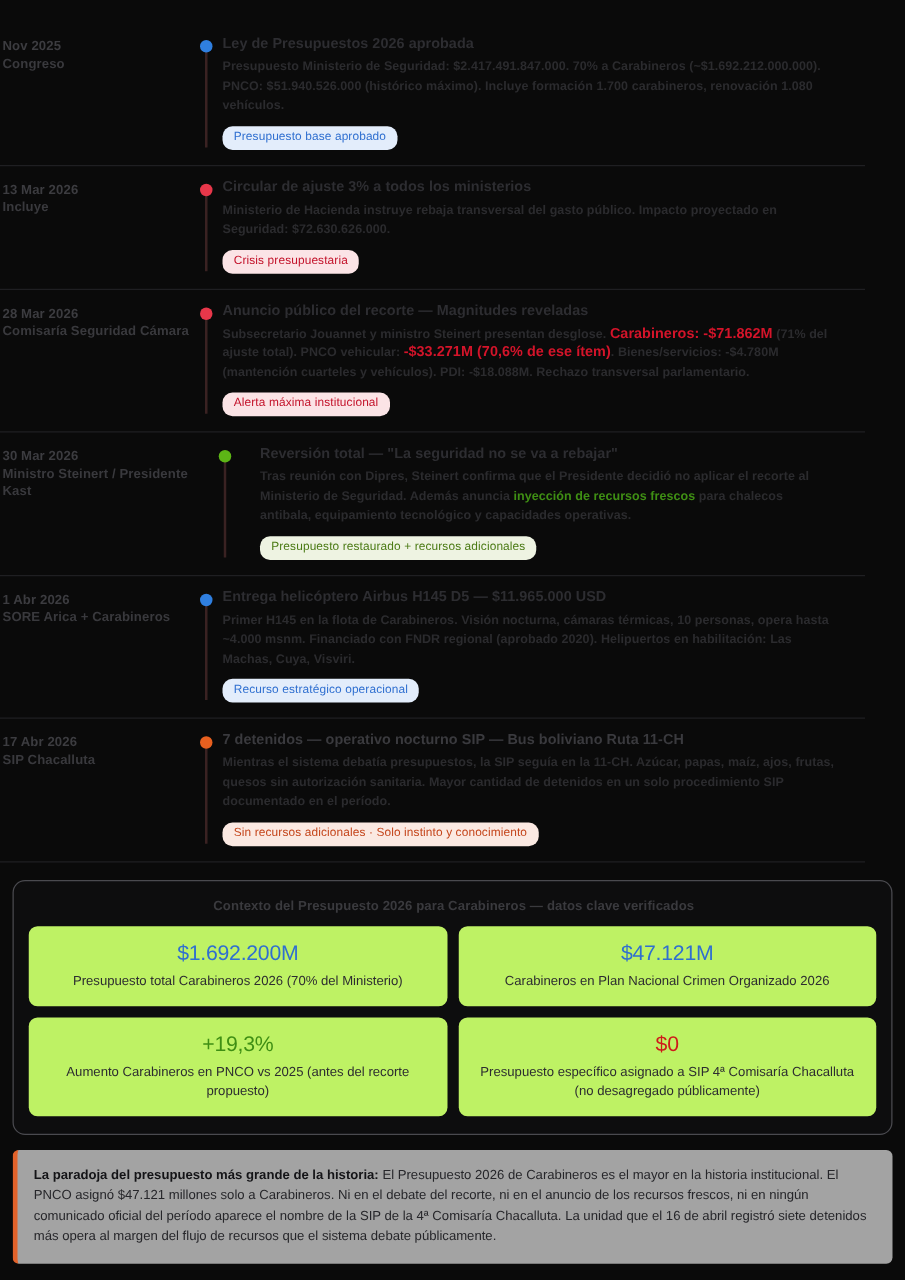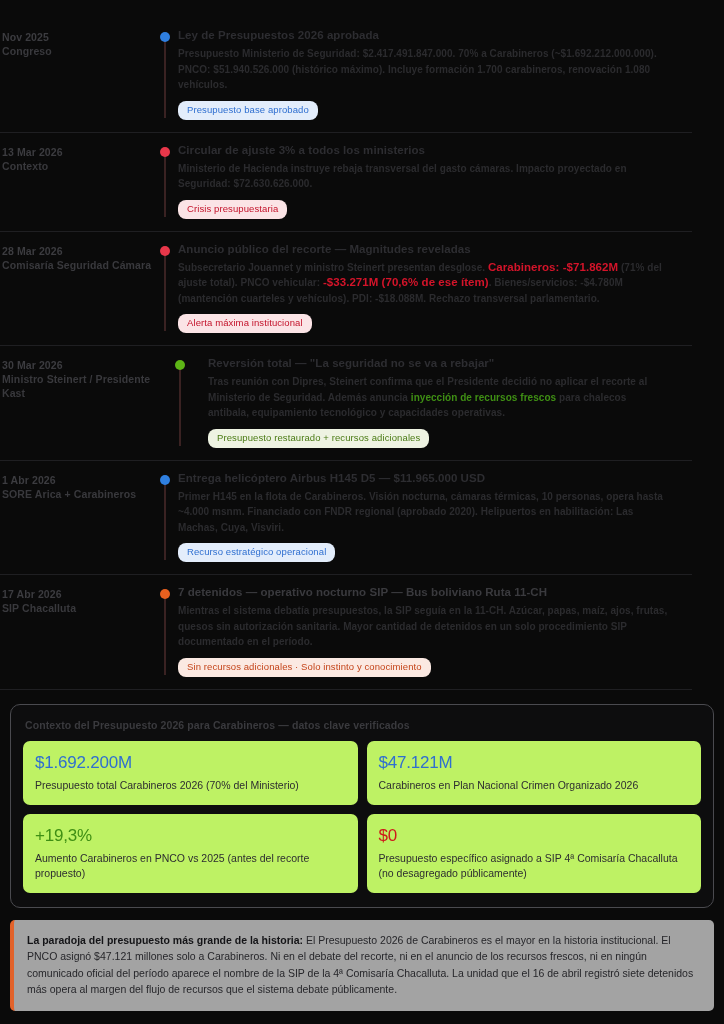--- a/index.html
+++ b/index.html
@@ -119,20 +119,21 @@
   }
 
   
   .ctx {
     margin: 14px 10px 0 10px;
     background: #0d0d0e;
     border: 1.5px solid #4a4a4f;
     border-radius: 10px;
     padding: 12px 12px 14px 12px;
     box-sizing: border-box;
+    text-align: center;
   }
   .ctx-title {
     font-size: 10.5px;
     font-weight: bold;
     color: #3a3a3e;
     margin: 2px 0 10px 2px;
     letter-spacing: .1px;
   }
   .ctx-grid {
     display: grid;
@@ -188,27 +189,27 @@
         </div>
         <div class="tl-rail">
           <div class="tl-line"></div>
           <div class="tl-dot" style="background: rgb(47, 127, 224);"></div>
         </div>
         <div class="tl-body"><div class="tl-title" style="color: rgb(45, 45, 49);">Ley de Presupuestos 2026 aprobada</div><div class="tl-desc">Presupuesto Ministerio de Seguridad: $2.417.491.847.000. 70% a Carabineros (~$1.692.212.000.000). PNCO: $51.940.526.000 (histórico máximo). Incluye formación 1.700 carabineros, renovación 1.080 vehículos.</div><div class="tl-badge" style="background: rgb(227, 237, 251); color: rgb(47, 111, 208);">Presupuesto base aprobado</div></div>
       </div>
       <div class="tl-row">
         <div class="tl-date">
           <div class="d-main">13 Mar 2026</div>
-          <div class="d-sub">Contexto</div>
+          <div class="d-sub">Incluye</div>
         </div>
         <div class="tl-rail">
           <div class="tl-line"></div>
           <div class="tl-dot" style="background: rgb(232, 55, 74);"></div>
         </div>
-        <div class="tl-body"><div class="tl-title" style="color: rgb(45, 45, 49);">Circular de ajuste 3% a todos los ministerios</div><div class="tl-desc">Ministerio de Hacienda instruye rebaja transversal del gasto cámaras. Impacto proyectado en Seguridad: $72.630.626.000.</div><div class="tl-badge" style="background: rgb(251, 228, 230); color: rgb(195, 18, 42);">Crisis presupuestaria</div></div>
+        <div class="tl-body"><div class="tl-title" style="color: rgb(45, 45, 49);">Circular de ajuste 3% a todos los ministerios</div><div class="tl-desc">Ministerio de Hacienda instruye rebaja transversal del gasto público. Impacto proyectado en Seguridad: $72.630.626.000.</div><div class="tl-badge" style="background: rgb(251, 228, 230); color: rgb(195, 18, 42);">Crisis presupuestaria</div></div>
       </div>
       <div class="tl-row">
         <div class="tl-date">
           <div class="d-main">28 Mar 2026</div>
           <div class="d-sub">Comisaría Seguridad Cámara</div>
         </div>
         <div class="tl-rail">
           <div class="tl-line"></div>
           <div class="tl-dot" style="background: rgb(232, 55, 74);"></div>
         </div>

